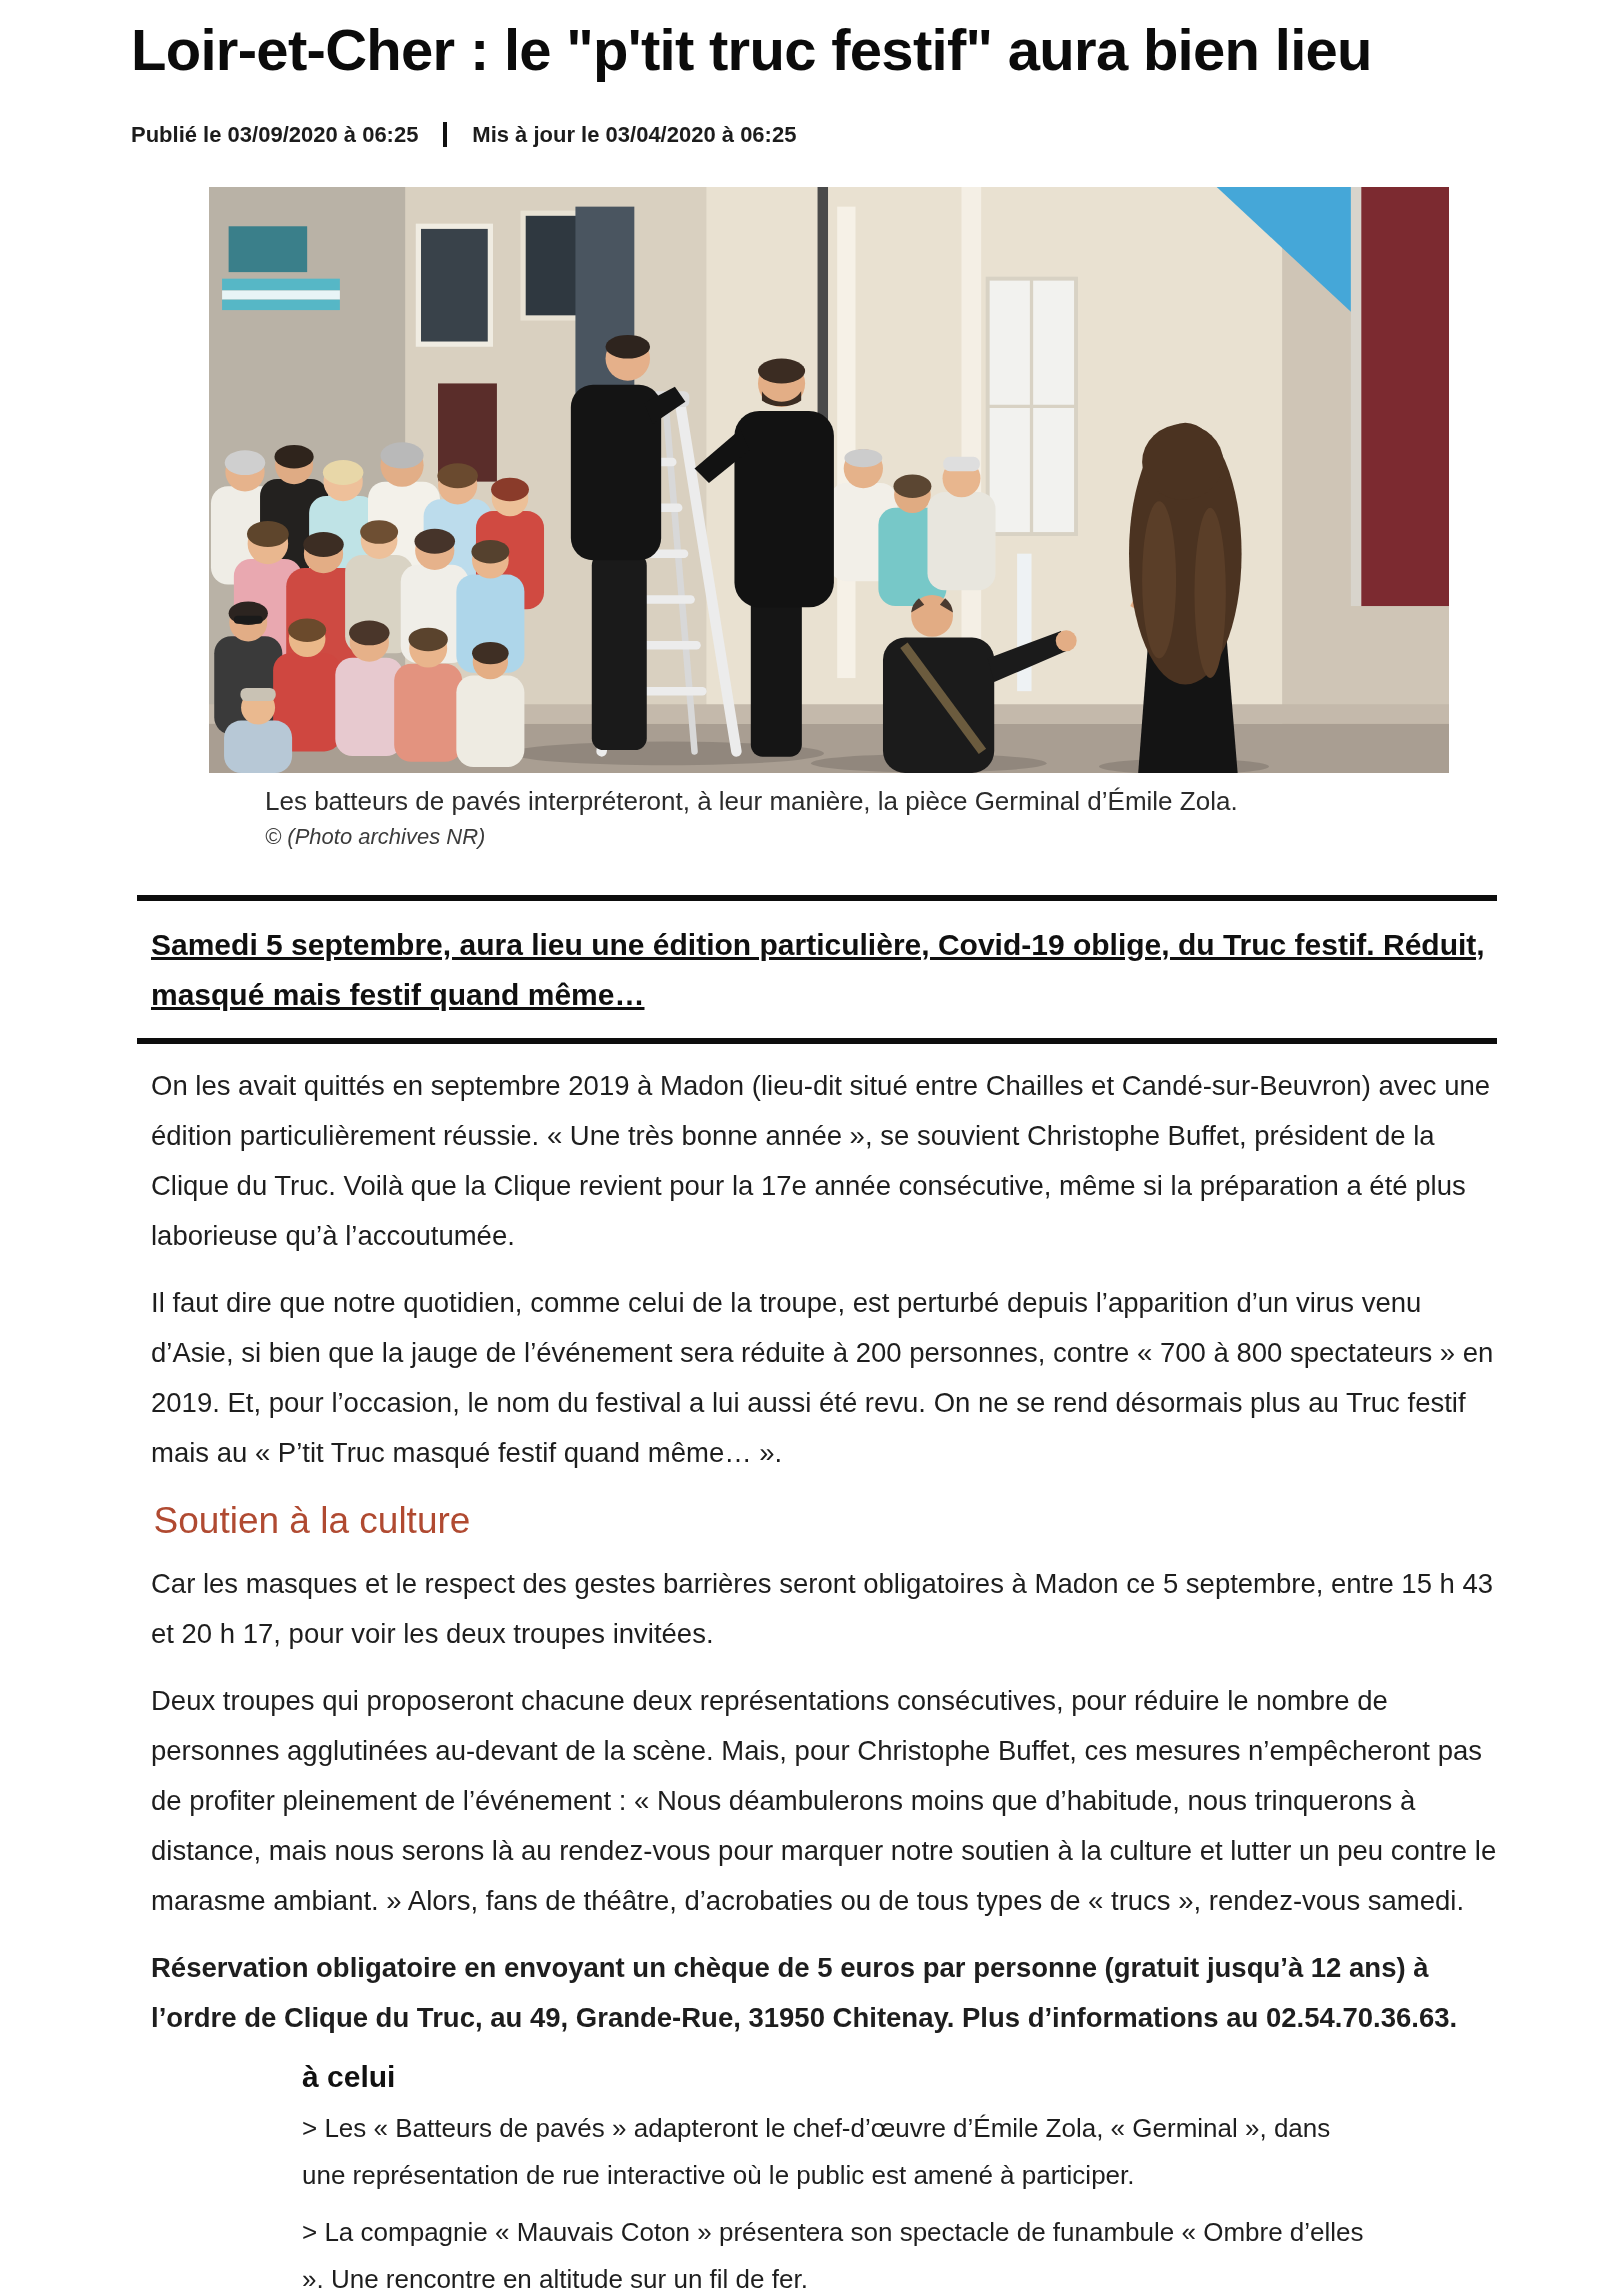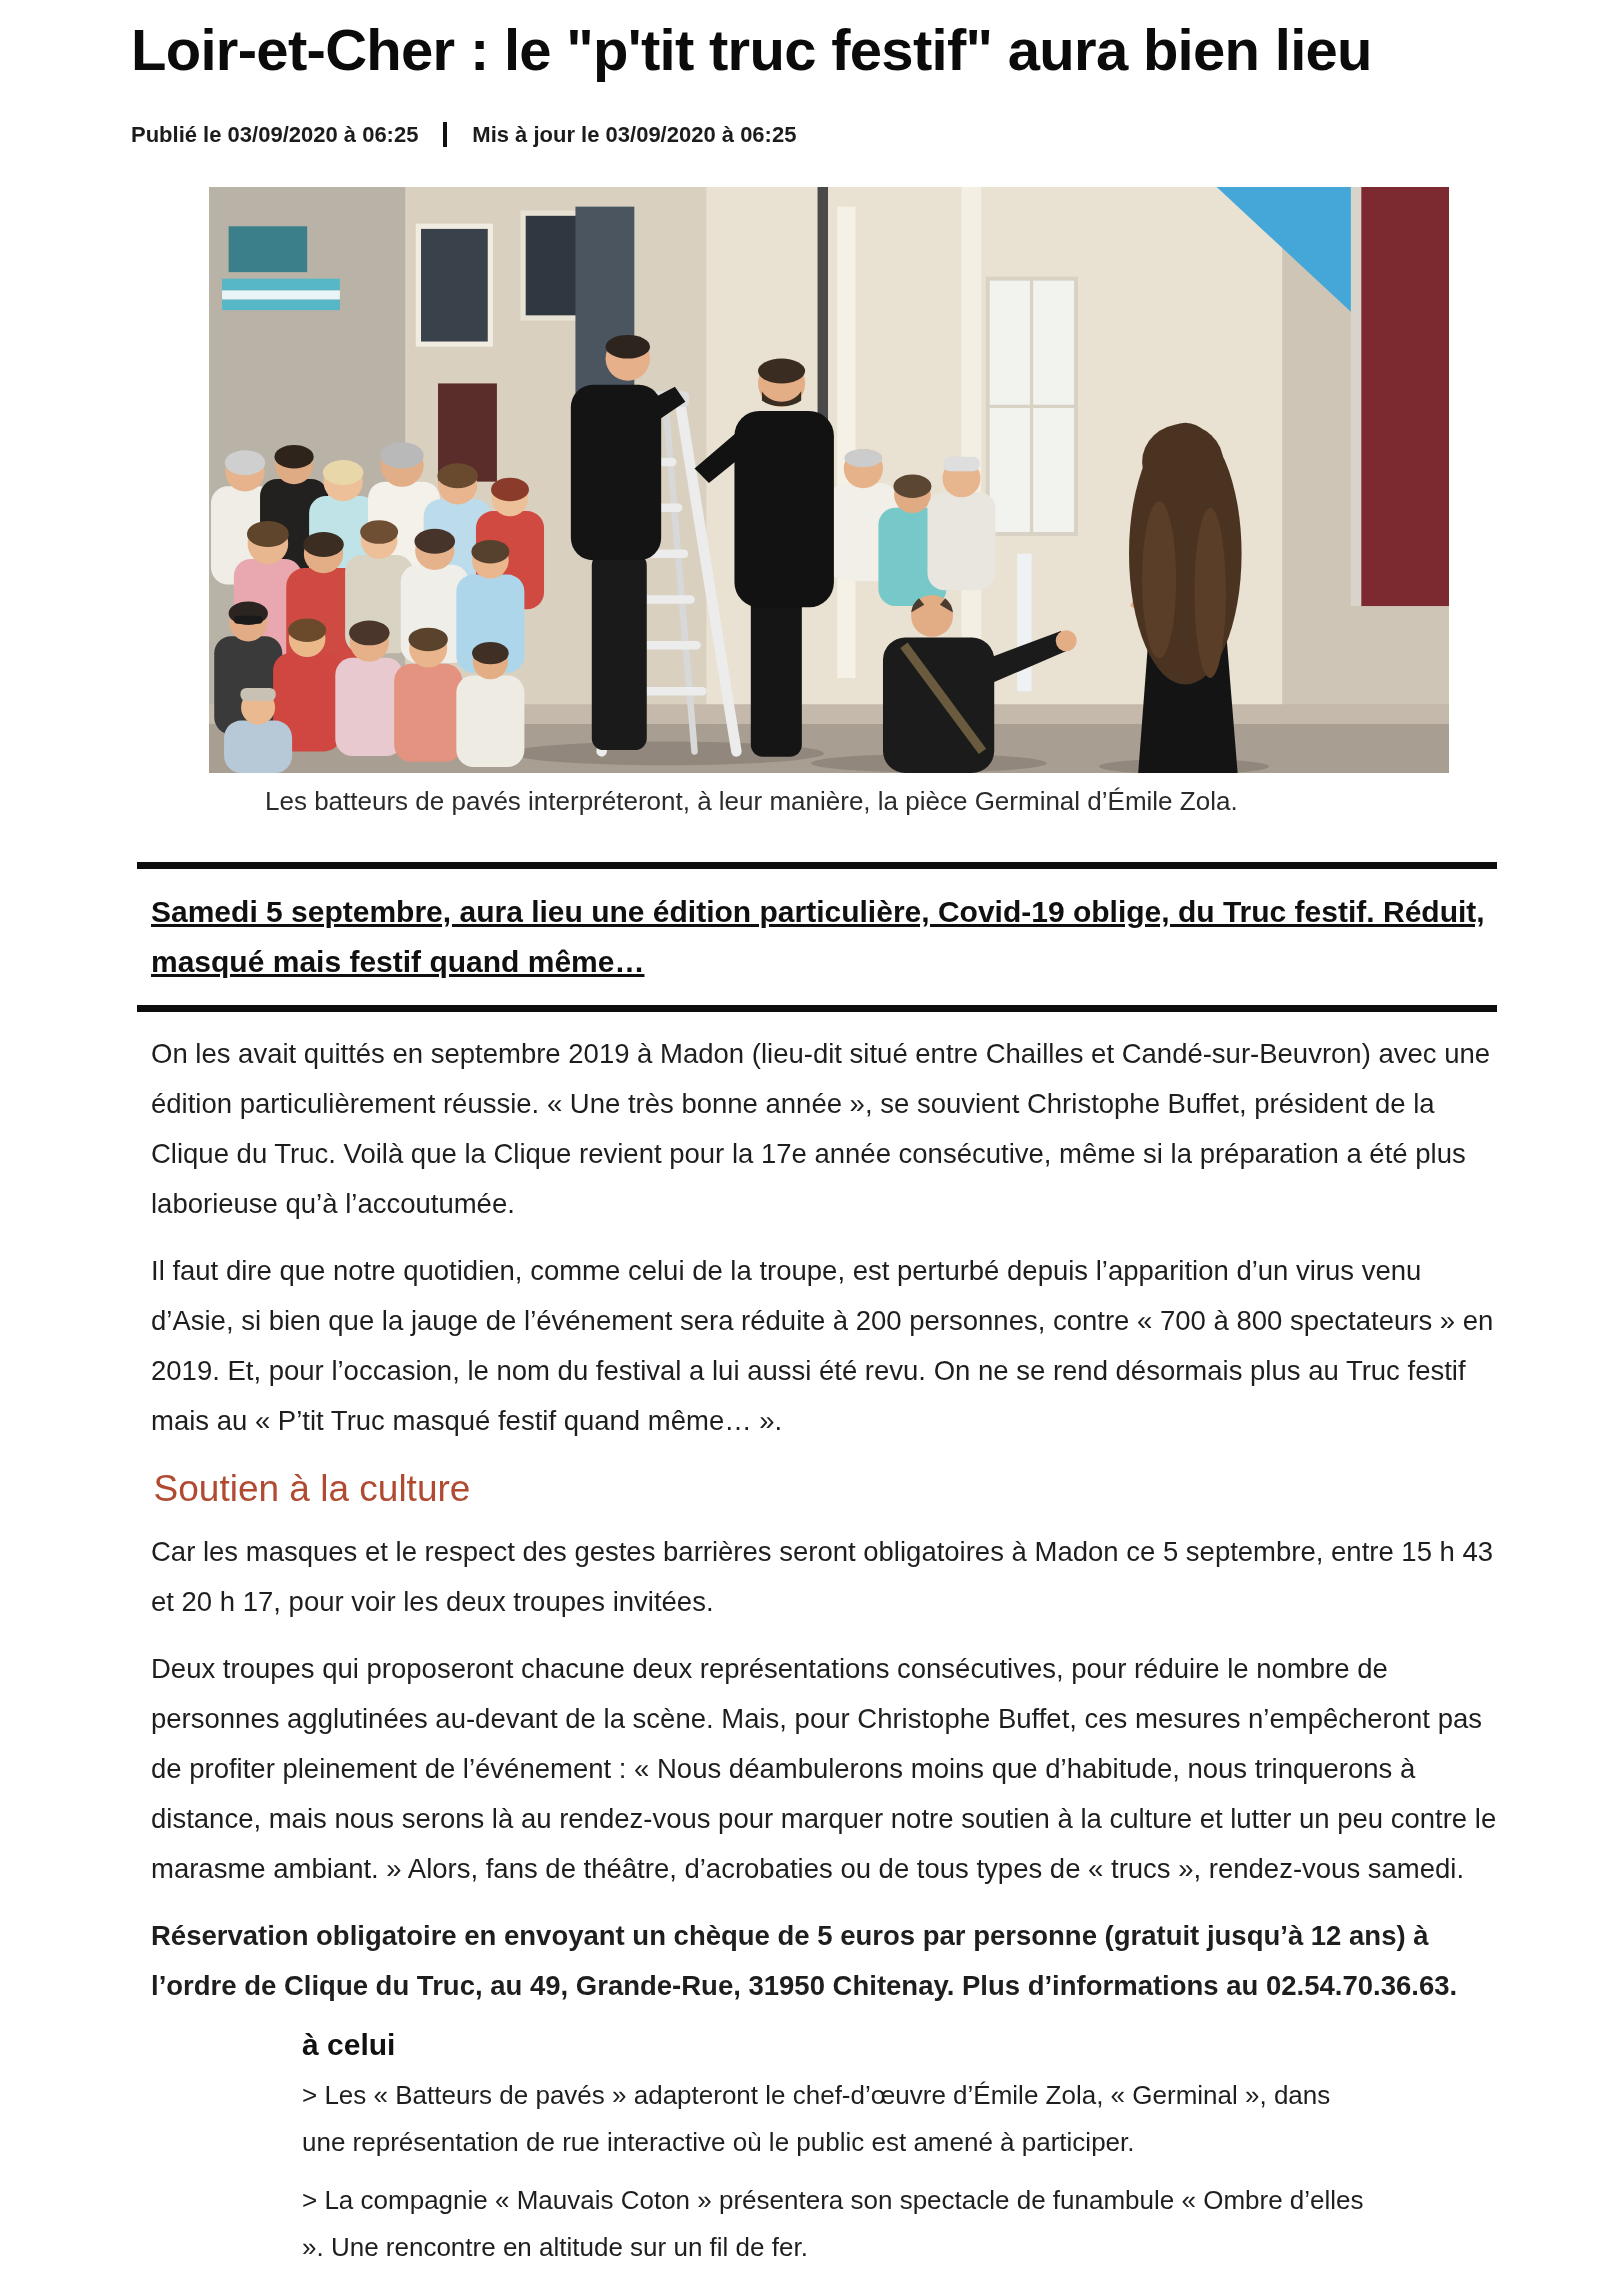--- a/index.html
+++ b/index.html
@@ -38,21 +38,21 @@
 </head>
 <body>
 
 <div class="page">
 
   <h1 class="headline">Loir-et-Cher : le "p'tit truc festif" aura bien lieu</h1>
 
   <div class="meta">
     <span>Publié le 03/09/2020 à 06:25</span>
     <span class="sep"></span>
-    <span>Mis à jour le 03/09/2020 à 06:25</span>
+    <span>Mis à jour le 03/04/2020 à 06:25</span>
   </div>
 
   <figure>
 
     <svg class="photo" viewBox="0 0 1895 895" preserveAspectRatio="none" aria-hidden="true">
 
       <rect x="0" y="0" width="1895" height="895" fill="#cfc5b6"></rect>
       <rect x="0" y="0" width="300" height="895" fill="#b9b2a6"></rect>
       <g>
         <rect x="20" y="140" width="180" height="18" fill="#56b7c6"></rect>
@@ -232,20 +232,21 @@
       <g>
         <polygon points="1447,540 1543,540 1572,895 1420,895" fill="#141414"></polygon>
         <polygon points="1447,560 1408,640 1428,652 1458,588" fill="#e3ad85"></polygon>
         <ellipse cx="1492" cy="560" rx="86" ry="200" fill="#4b3321"></ellipse>
         <ellipse cx="1488" cy="420" rx="62" ry="58" fill="#4b3321"></ellipse>
         <ellipse cx="1452" cy="600" rx="26" ry="120" fill="#5a3e28"></ellipse>
         <ellipse cx="1530" cy="620" rx="24" ry="130" fill="#5a3e28"></ellipse>
       </g>
     </svg>
     <figcaption>Les batteurs de pavés interpréteront, à leur manière, la pièce Germinal d’Émile Zola.</figcaption>
+    <div class="credit">© (Photo archives NR)</div>
   </figure>
 
   <div class="rule top"></div>
   <p class="standfirst">Samedi 5 septembre, aura lieu une édition particulière, Covid-19 oblige, du Truc festif. Réduit, masqué mais festif quand même…</p>
   <div class="rule"></div>
 
   <section class="body">
     <p><span>On les avait quittés en septembre 2019 à Madon (lieu-dit situé entre Chailles et Candé-sur-Beuvron) avec une édition particulièrement réussie. </span><span class="it">« Une très bonne année »</span><span>, se souvient Christophe Buffet, président de la Clique du Truc. Voilà que la Clique revient pour la 17e année consécutive, même si la préparation a été plus laborieuse qu’à l’accoutumée.</span></p>
     <p><span>Il faut dire que notre quotidien, comme celui de la troupe, est perturbé depuis l’apparition d’un virus venu d’Asie, si bien que la jauge de l’événement sera réduite à 200 personnes, contre « </span><span class="it">700 à 800 spectateurs</span><span> » en 2019. Et, pour l’occasion, le nom du festival a lui aussi été revu. On ne se rend désormais plus au </span><span class="it">Truc festif</span><span> mais au « P’tit Truc masqué festif quand même… ».</span></p>
     <h2 class="section-h">Soutien à la culture</h2>

